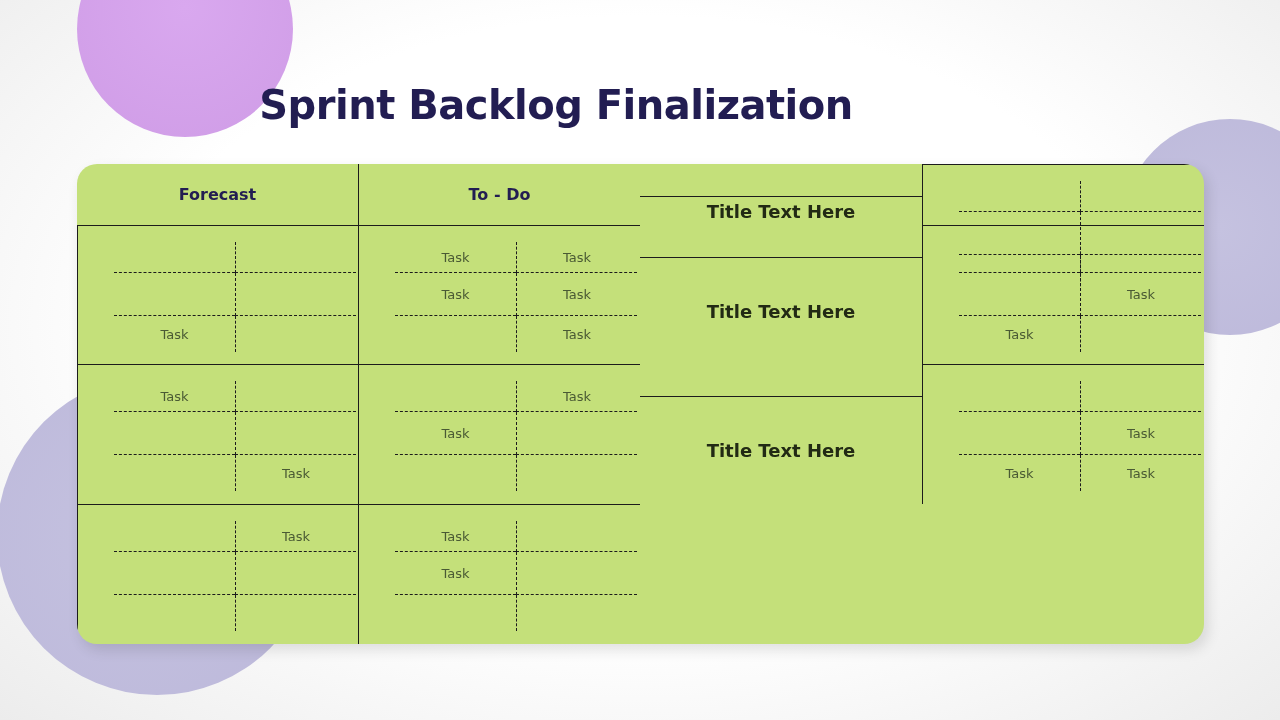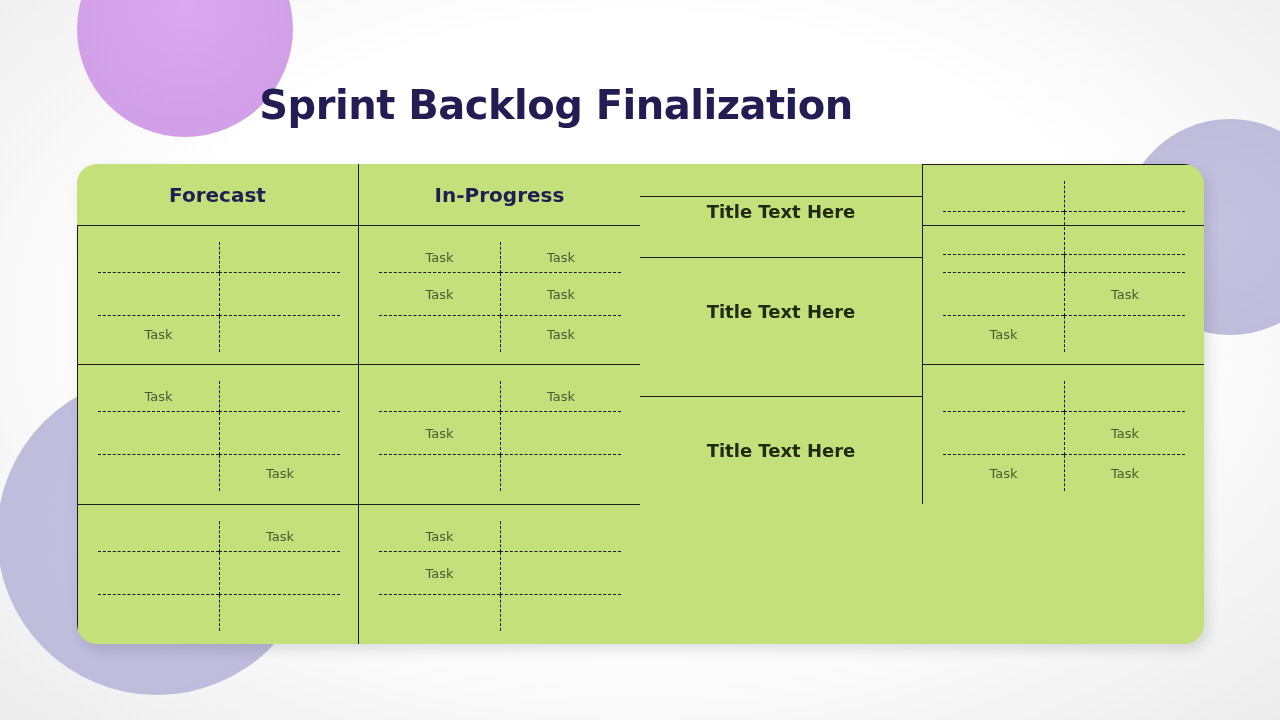--- a/index.html
+++ b/index.html
@@ -27,28 +27,28 @@
     display:grid;
     grid-template-columns: 281px 282px 282px 282px;
     grid-template-rows: 61px 139px 140px 140px;
     overflow:hidden;
   }
   .cell { position:relative; box-sizing:border-box; }
   .cell.bl { border-left:1px solid #1c1c1c; }
   .cell.bt { border-top:1px solid #1c1c1c; }
   .head {
     display:flex; align-items:center; justify-content:center;
-    font-family:"DejaVu Sans", sans-serif; font-weight:bold; font-size:20px; color:#221d52;
+    font-family:"DejaVu Sans", sans-serif; font-weight:bold; font-size:16px; color:#221d52;
   }
   .row-title {
     display:flex; align-items:center; justify-content:center;
     font-family:"DejaVu Sans", sans-serif; font-weight:bold; font-size:18px; color:#222a14;margin-top:32px;
   }
   .mini {
-    position:absolute; left:20px; top:16px; width:242px; height:110px;
+    position:absolute; left:36px; top:16px; width:242px; height:110px;
     display:grid; grid-template-columns:121px 121px; grid-template-rows:31px 43px 36px;text-align:right;
   }
   .mini .slot {
     display:flex; align-items:center; justify-content:center;
     font-family:"DejaVu Sans", sans-serif; font-size:13px; color:#4a5a34;
     box-sizing:border-box;
   }
   .mini .slot.r { border-left:1px dashed #1c1c1c; }
   .mini .slot.mb { border-bottom:1px dashed #1c1c1c; }
 </style>
@@ -57,21 +57,21 @@
 
 <div class="circle c-top"></div>
 <div class="circle c-right"></div>
 <div class="circle c-left"></div>
 
 <div class="title">Sprint Backlog Finalization</div>
 
 <div class="board" id="board">
 
   <div class="cell head">Forecast</div>
-  <div class="cell head bl">In-Progress</div>
+  <div class="cell head bl">To - Do</div>
 <div class="cell bt row-title">Title Text Here</div>
     <div class="cell bt bl">
       <div class="mini">
         <div class="slot mb"></div>
         <div class="slot r mb"></div>
         <div class="slot mb"></div>
         <div class="slot r mb"></div>
         <div class="slot"></div>
         <div class="slot r"></div>
       </div>

